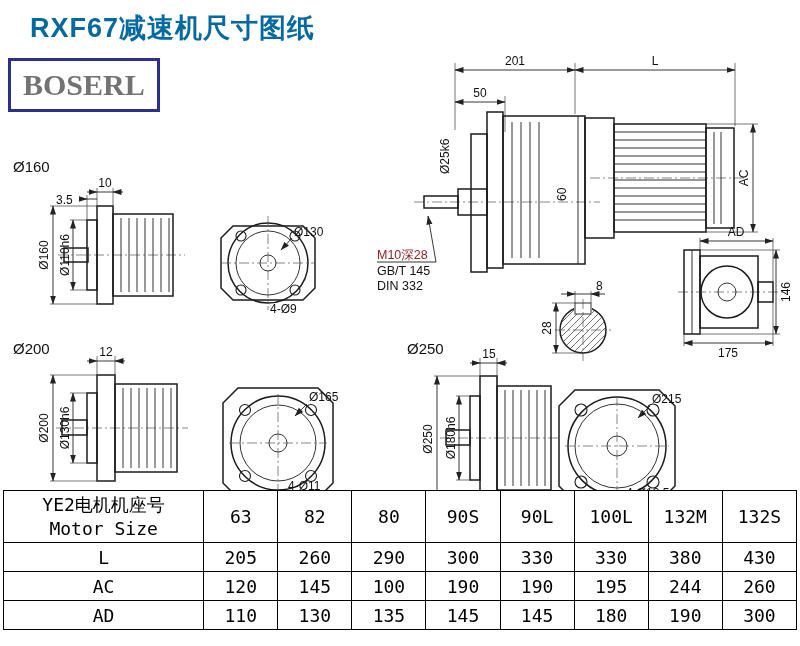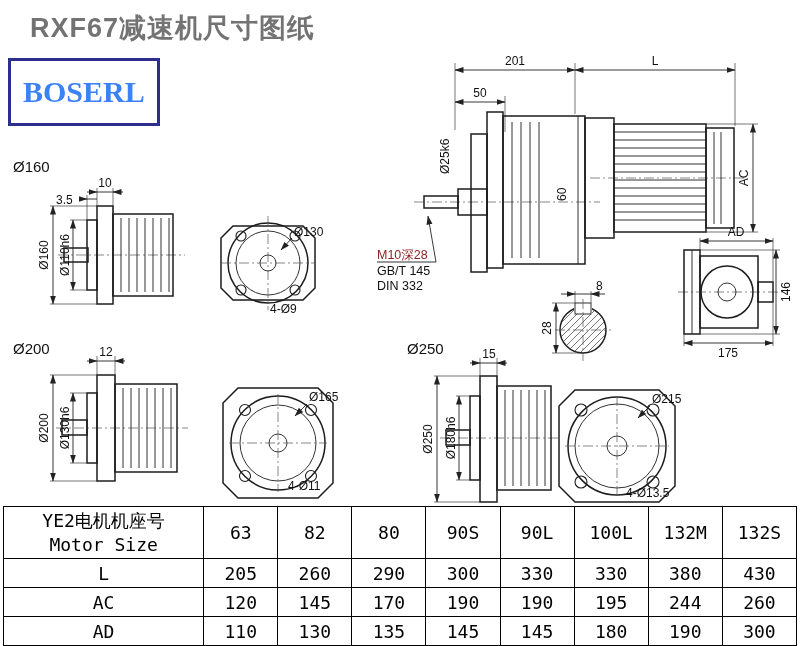--- a/index.html
+++ b/index.html
@@ -1,38 +1,38 @@
 <!DOCTYPE html>
 <html><head>
 <meta charset="utf-8">
 <style>
   * { margin:0; padding:0; box-sizing:border-box; }
   html,body { width:800px; height:646px; }
   body { position:relative; background:#fff; font-family:"Liberation Sans", sans-serif; overflow:hidden; }
 
   .title { position:absolute; left:30px; top:10px; font-size:27px; font-weight:bold;
-           color:#737373; letter-spacing:1px; z-index:3; }
+           color:#0369a1; letter-spacing:1px; z-index:3; }
   .logo  { position:absolute; left:8px; top:58px; border:3px solid #2e2e8e; background:#fff;
-           padding:14px 12px; font-family:"Liberation Serif", serif; font-weight:bold;
-           font-size:30px; color:#3b82f6; z-index:3; }
+           padding:7px 12px; font-family:"Liberation Serif", serif; font-weight:bold;
+           font-size:30px; color:#737373; z-index:3; }
 
   svg.drawing { position:absolute; left:0; top:0; z-index:1; }
   svg text { font-size:12px; fill:#111; font-family:"Liberation Sans", sans-serif; }
   svg text.lbl { font-size:15px; }
   svg text.nt  { font-size:12.5px; }
   .o  { fill:none; stroke:#1c1c1c; stroke-width:1.5; }
   .t  { fill:none; stroke:#1c1c1c; stroke-width:0.9; }
   .x  { fill:none; stroke:#3a3a3a; stroke-width:0.7; }
   .d  { fill:none; stroke:#222;    stroke-width:0.9; }
   .cl { fill:none; stroke:#555;    stroke-width:0.7; stroke-dasharray:10 3 2 3; }
   .wh { fill:#fff; stroke:none; }
   .hole { fill:none; stroke:#1c1c1c; stroke-width:1.1; }
   .maroon { fill:#8a1f1f; }
 
-  table.dims { position:absolute; left:3px; top:506px; width:794px; z-index:2;
+  table.dims { position:absolute; left:3px; top:490px; width:794px; z-index:2;
                border-collapse:collapse; table-layout:fixed; text-align:center;
                font-family:"DejaVu Sans Mono","Liberation Mono",monospace;
                font-size:18px; color:#000; background:#fff; }
   table.dims td { border:1.5px solid #000; padding:0; height:29px; vertical-align:middle; }
   table.dims tr.hdr td { height:52px; }
   .hdr-cell div { line-height:1.3; }
 </style>
 </head>
 <body>
 
@@ -285,21 +285,21 @@
     <td>300</td>
     <td>330</td>
     <td>330</td>
     <td>380</td>
     <td>430</td>
   </tr>
   <tr>
     <td>AC</td>
     <td>120</td>
     <td>145</td>
-    <td>170</td>
+    <td>100</td>
     <td>190</td>
     <td>190</td>
     <td>195</td>
     <td>244</td>
     <td>260</td>
   </tr>
   <tr>
     <td>AD</td>
     <td>110</td>
     <td>130</td>

